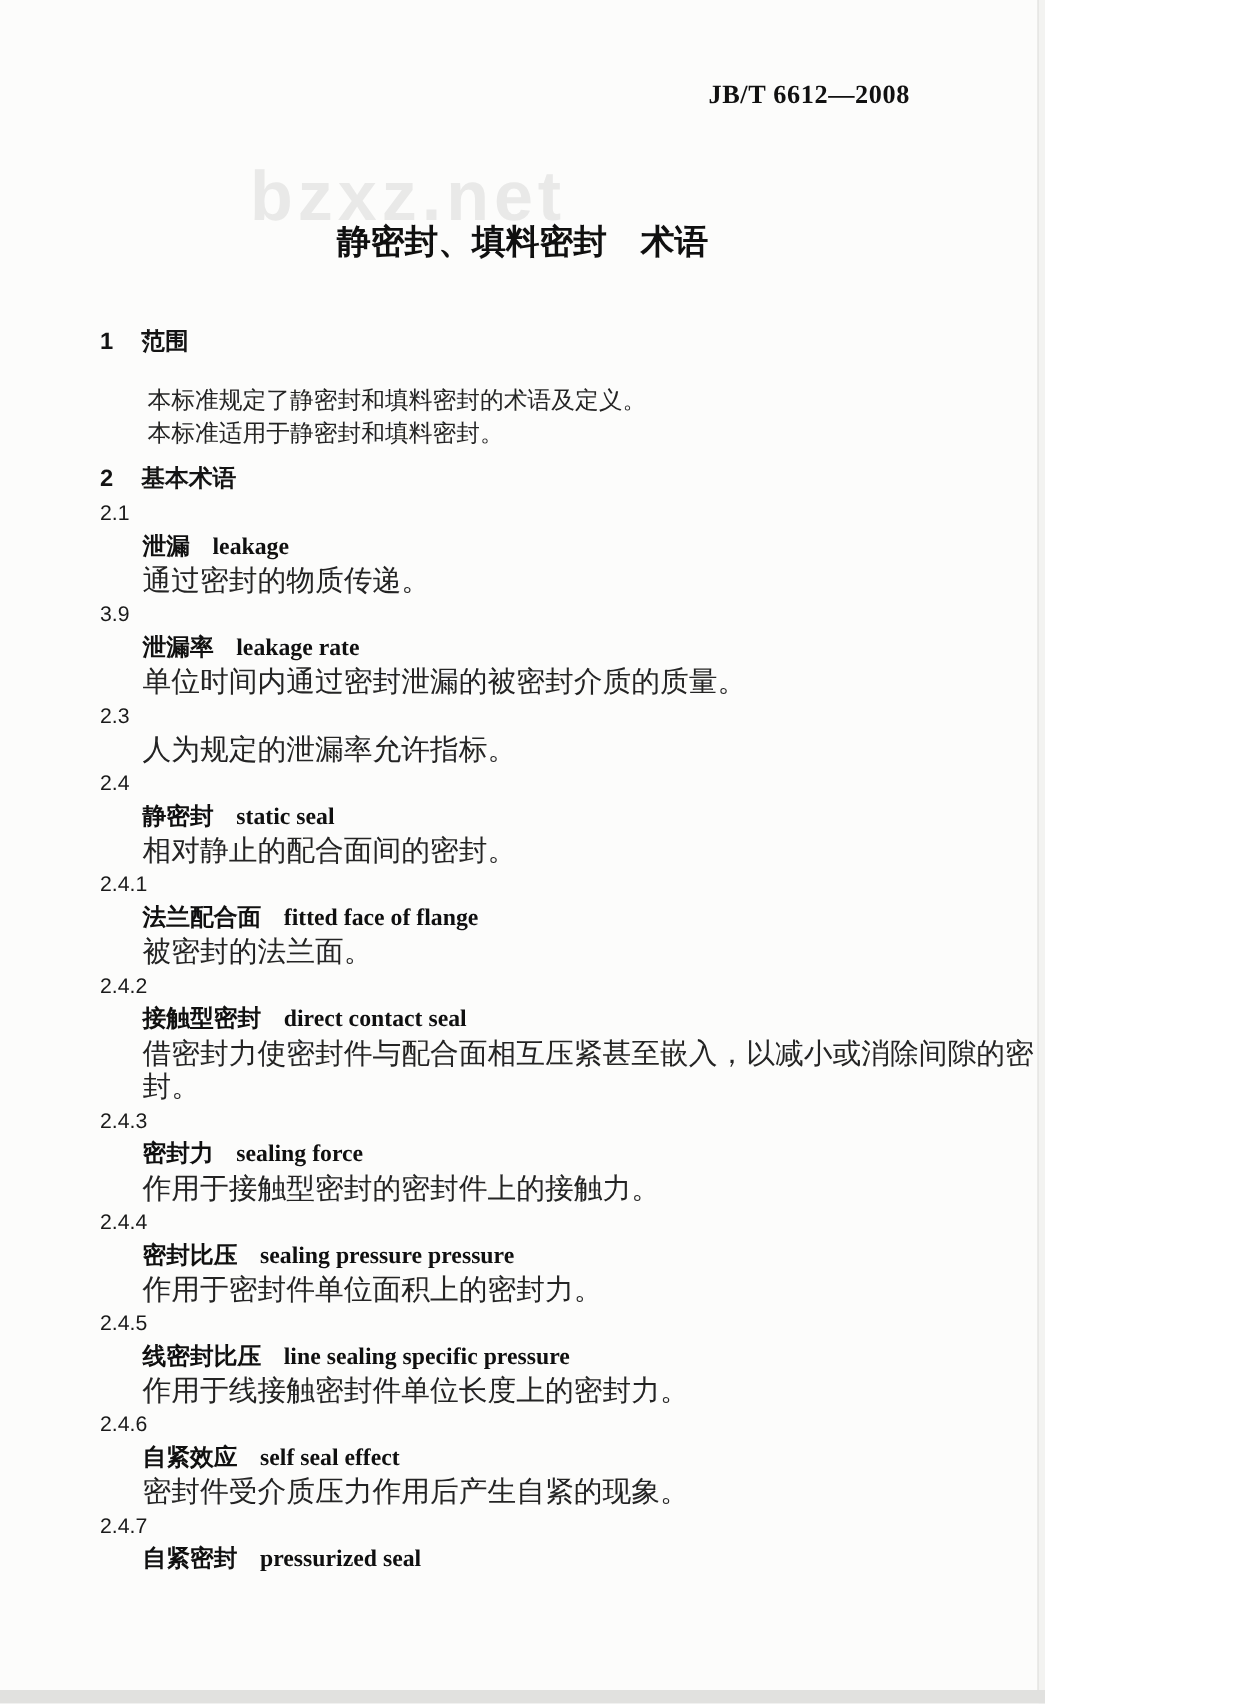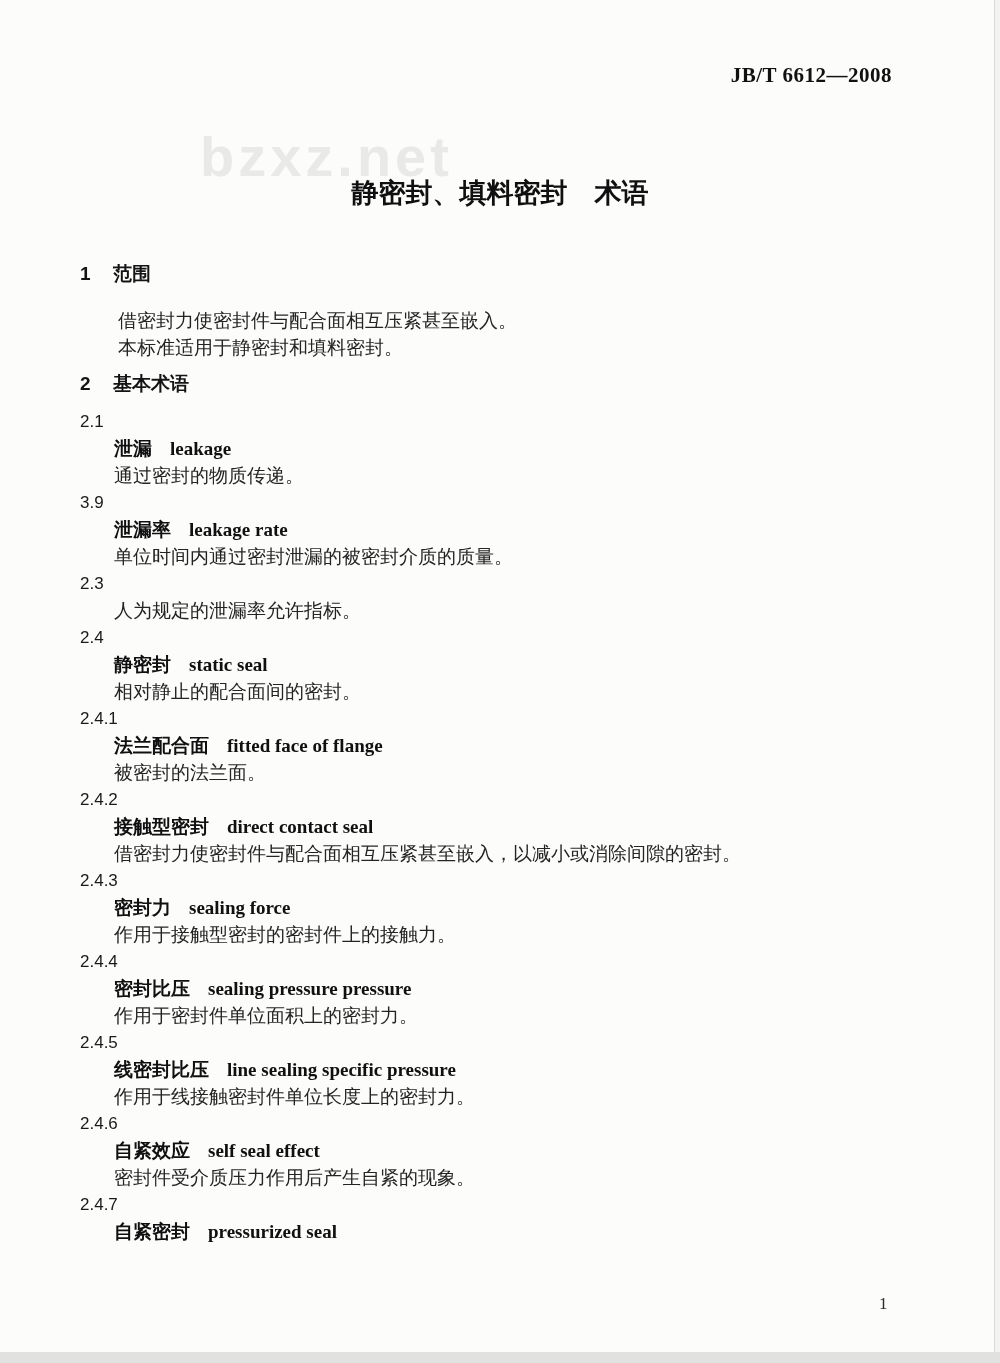--- a/index.html
+++ b/index.html
@@ -1,19 +1,19 @@
 <!DOCTYPE html>
 <html><head>
 <meta charset="utf-8">
 <style>
   * { margin: 0; padding: 0; box-sizing: border-box; }
   html, body { background: #ffffff; }
   .page {
     position: relative;
-    width: 1000px;
+    width: 836px;
     height: 1363px;
     background: #fcfcfb;
     overflow: hidden;
     font-family: "Liberation Serif", serif;
     color: #1c1c1c;
   }
   .doc-code {
     position: absolute;
     top: 63px;
     right: 108px;
@@ -67,39 +67,39 @@
     font-weight: bold;
   }
   .body-line {
     padding-left: 38px;
     font-size: 19px;
     line-height: 27px;
     color: #242424;
   }
   .para-first { margin-top: 20px; }
   .sec2 { margin-top: 9px; }
-  .terms { margin-top: 11px; }
+  .terms { }
   .term-num {
     font-family: "Liberation Sans", sans-serif;
     font-size: 17px;
     line-height: 27px;
     color: #1a1a1a;
   }
   .term-name {
     padding-left: 34px;
     line-height: 27px;
     font-size: 19px;
     font-weight: bold;
     color: #101010;
   }
   .term-name .zh { font-family: "Liberation Sans", sans-serif; text-align: right; }
   .term-name .en { font-family: "Liberation Serif", serif; margin-left: 18px; }
   .term-def {
     padding-left: 34px;
-    font-size: 19px;
+    font-size: 23px;
     line-height: 27px;
     color: #242424;
   }
   .page-number {
     position: absolute;
     left: 879px;
     top: 1294px;
     font-size: 17px;
     color: #2a2a2a;
     z-index: 2;
@@ -141,21 +141,21 @@
 
   <div class="watermark">bzxz.net</div>
 
   <div class="title">静密封、填料密封　术语</div>
 
   <div class="content">
 
     <div class="clause-heading">
       <span class="num">1</span><span>范围</span>
     </div>
-    <div class="body-line para-first">借密封力使密封件与配合面相互压紧甚至嵌入。</div>
+    <div class="body-line para-first">本标准规定了静密封和填料密封的术语及定义。</div>
     <div class="body-line">本标准适用于静密封和填料密封。</div>
 
     <div class="clause-heading sec2">
       <span class="num">2</span><span>基本术语</span>
     </div>
 
     <div class="terms">
 
       <div class="term-block">
         <div class="term-num">2.1</div>

